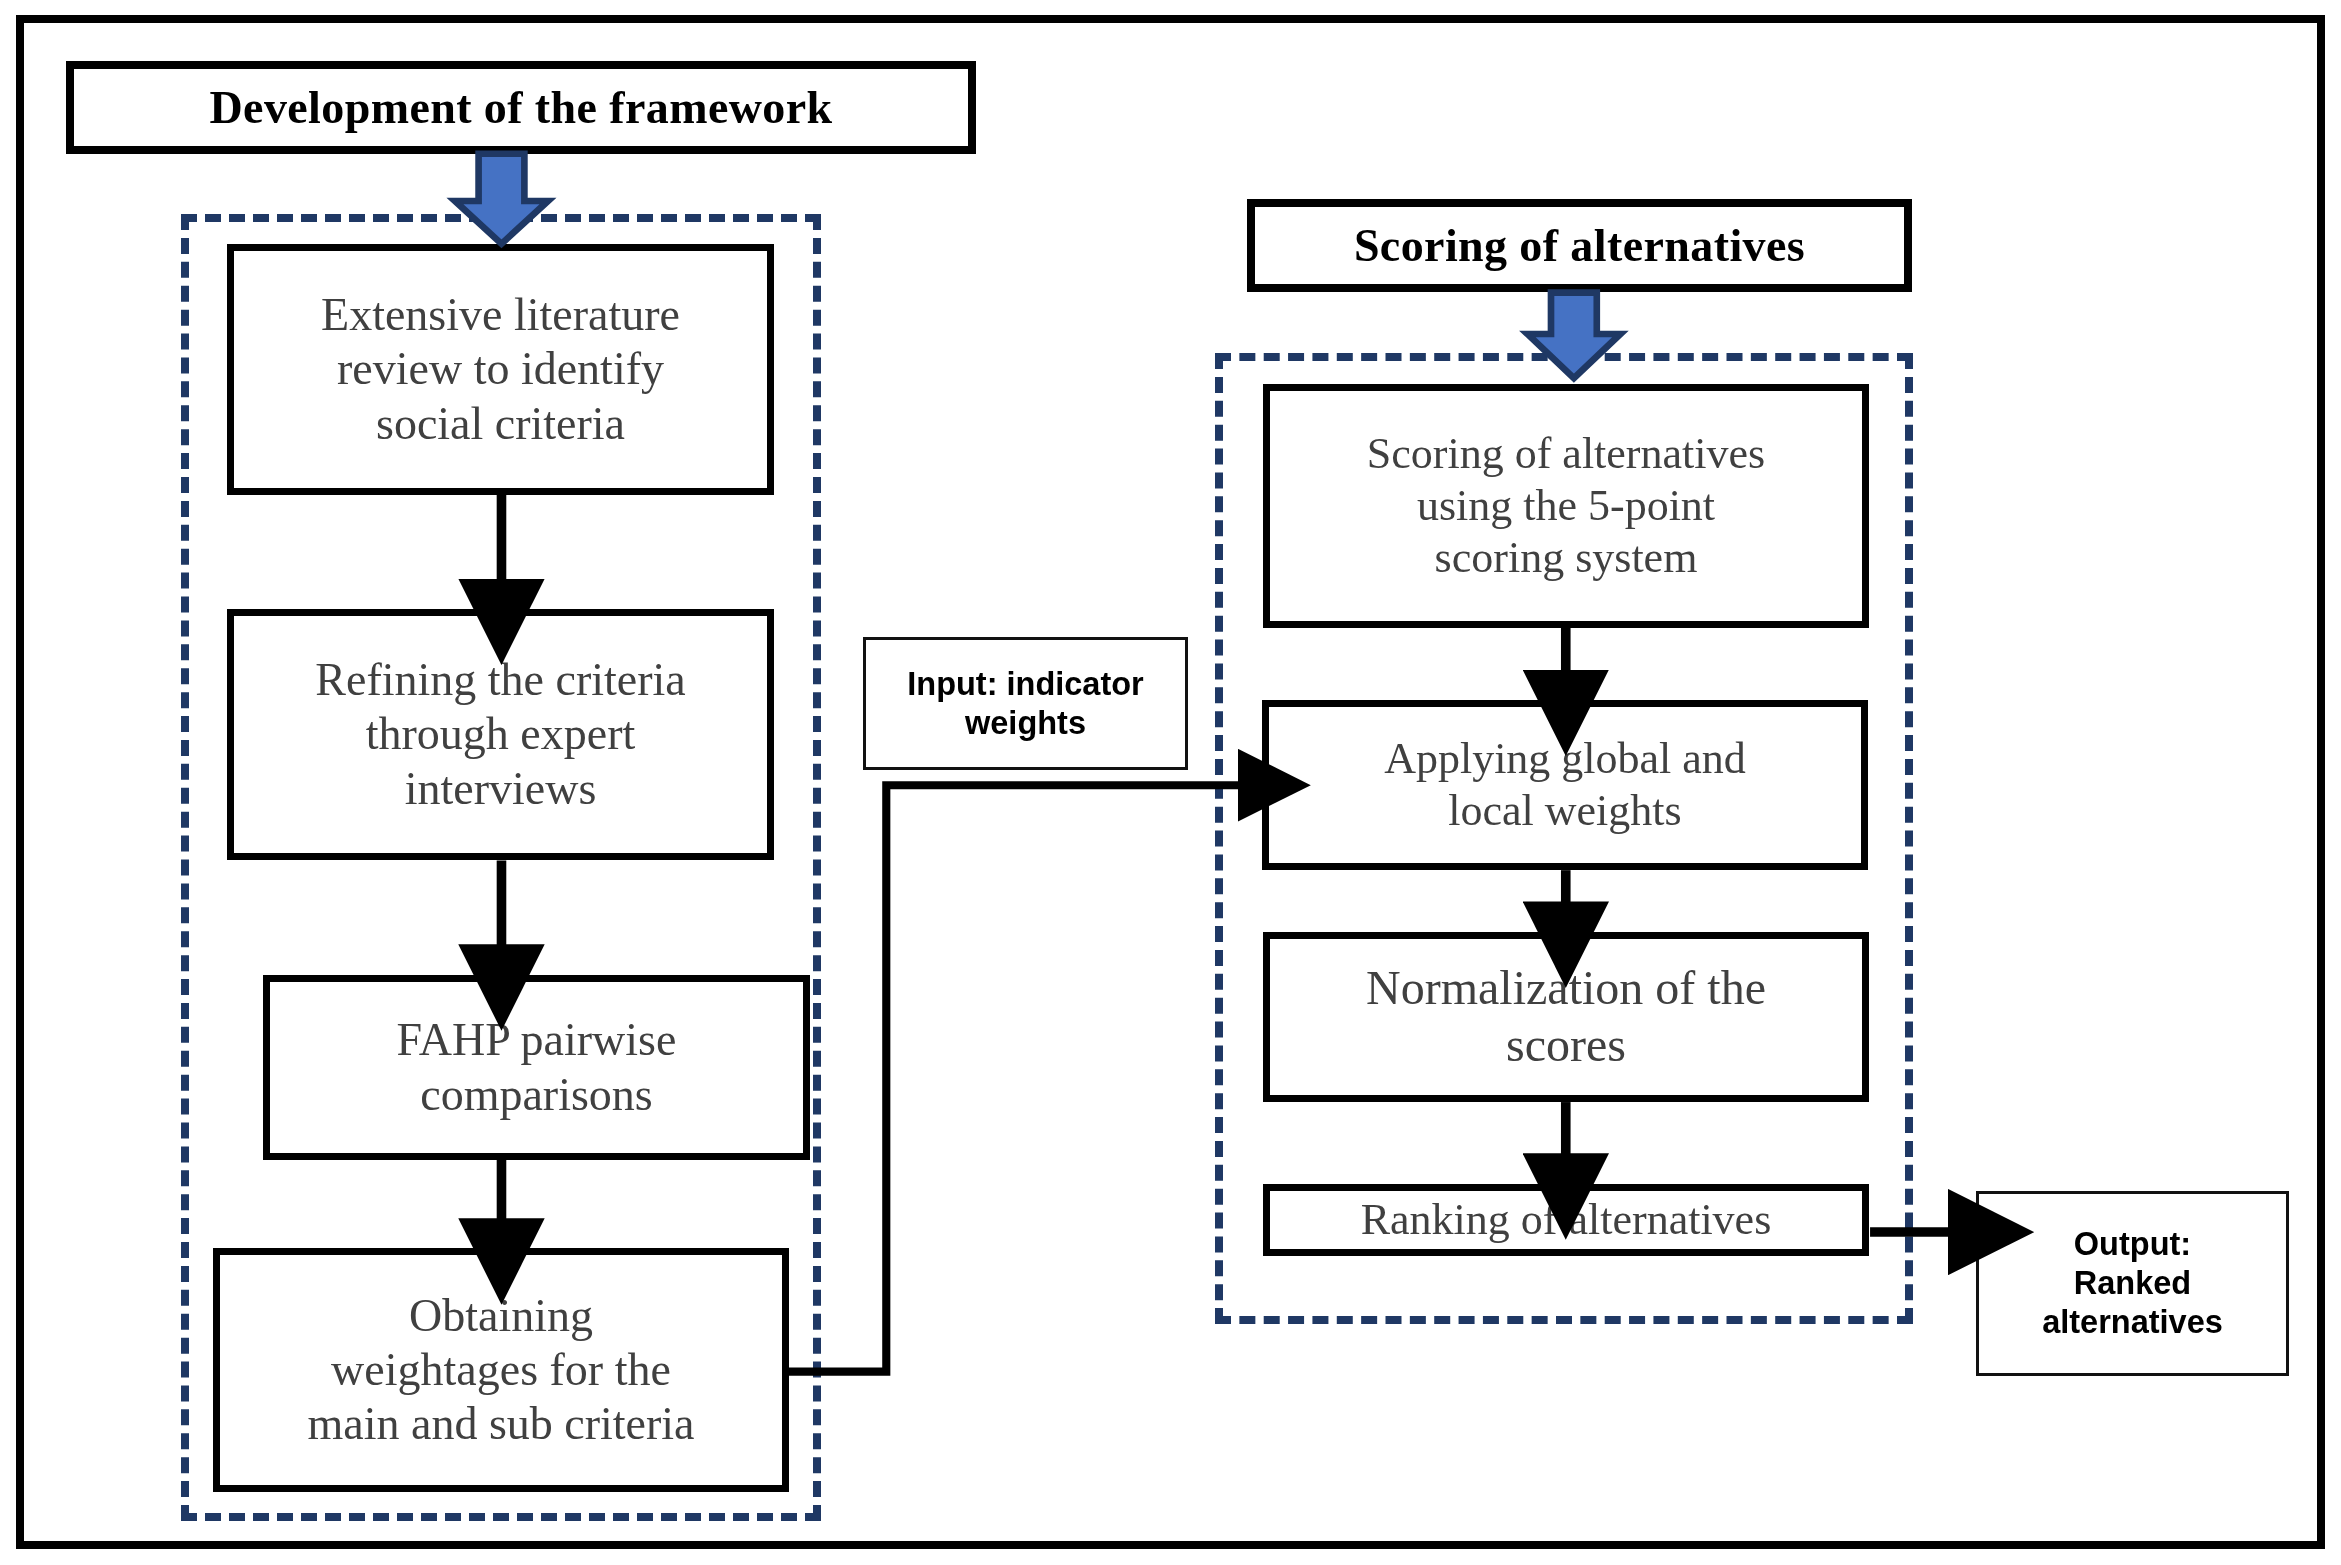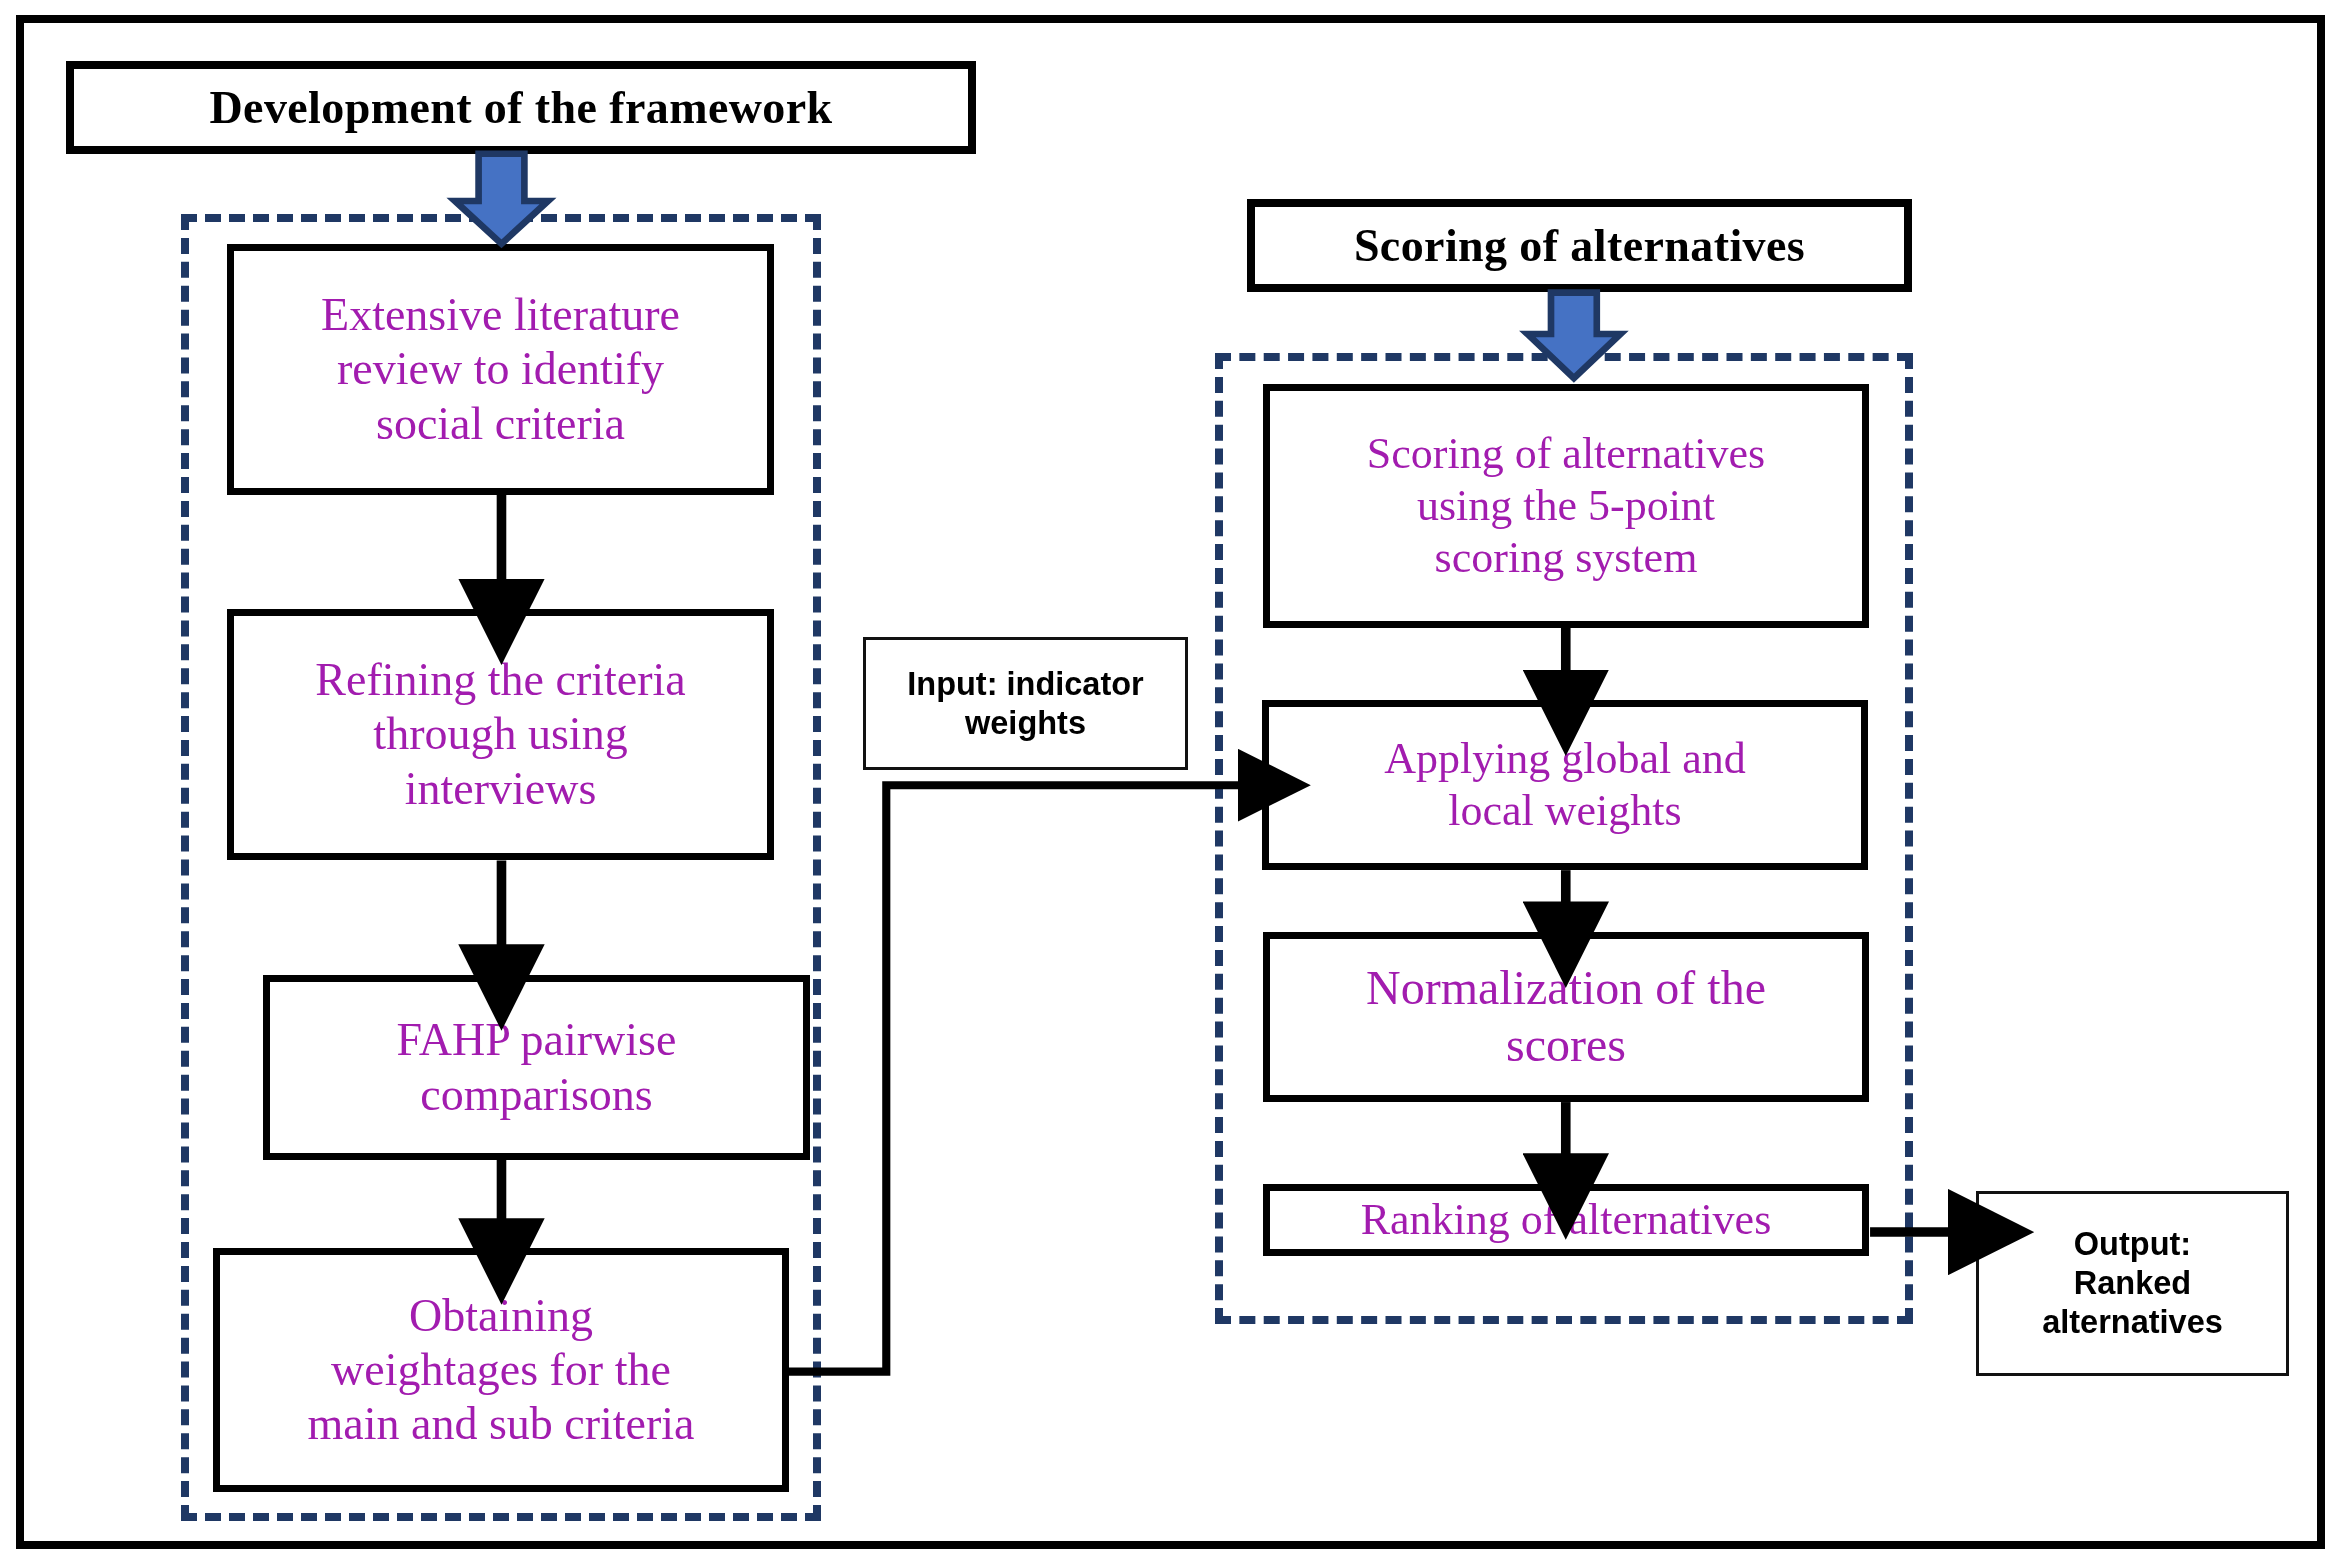--- a/index.html
+++ b/index.html
@@ -26,21 +26,21 @@
     font-weight:bold;color:#000;
     font-family:"Liberation Serif",serif;
     letter-spacing:0.4px;
   }
 
   
   .pbox{
     position:absolute;box-sizing:border-box;
     background:#fff;border:7.4px solid #000;
     display:flex;align-items:center;justify-content:center;
-    text-align:center;color:#a21caf;line-height:1.18;
+    text-align:center;color:#404040;line-height:1.18;
     font-family:"Liberation Serif",serif;
   }
   .pbox .txt{padding:0 10.3px;white-space:pre-line;}
 
   
   .notebox{
     position:absolute;box-sizing:border-box;
     background:#fff;border:3.7px solid #111;
     display:flex;align-items:center;justify-content:center;
     text-align:center;color:#000;line-height:1.2;font-weight:bold;
@@ -71,21 +71,21 @@
   </div>
 
   <div class="pbox" style="left:227px;top:244px;width:547px;height:251px;font-size:46px;">
     <span class="txt">Extensive literature
 review to identify
 social criteria</span>
   </div>
 
   <div class="pbox" style="left:227px;top:609px;width:547px;height:251px;font-size:46px;">
     <span class="txt">Refining the criteria
-through using
+through expert
 interviews</span>
   </div>
 
   <div class="pbox" style="left:227px;top:975px;width:547px;height:185px;font-size:46px;margin-left:36px;">
     <span class="txt">FAHP pairwise
 comparisons</span>
   </div>
 
   <div class="pbox" style="left:213px;top:1248px;width:576px;height:244px;font-size:46px;">
     <span class="txt">Obtaining

